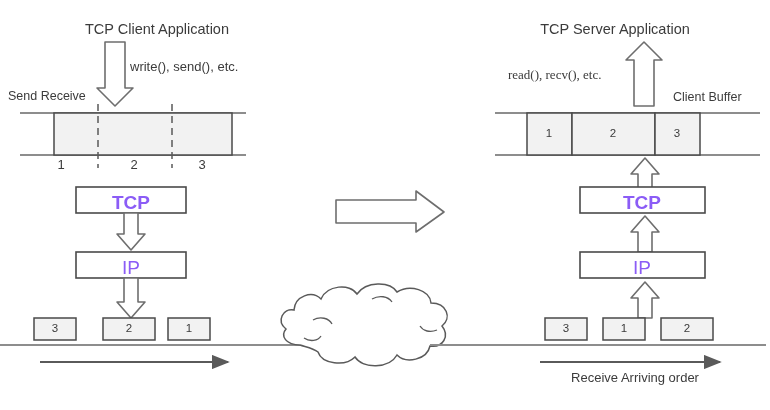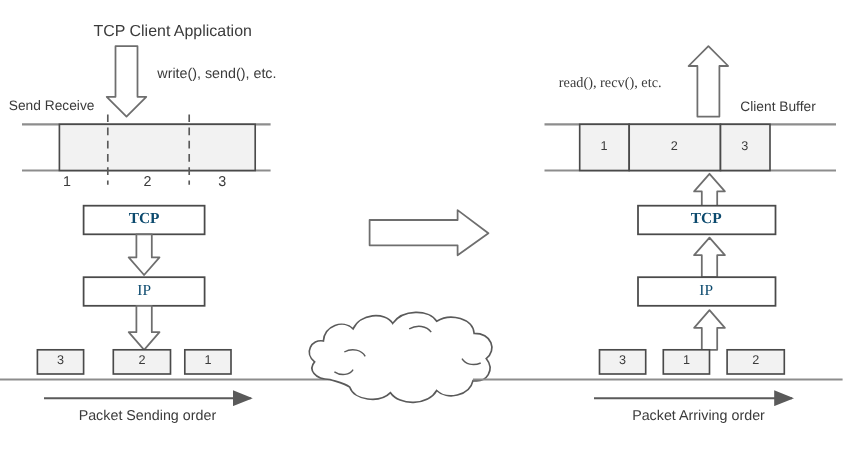--- a/index.html
+++ b/index.html
@@ -6,21 +6,21 @@
   body{
     width:770px;height:410px;position:relative;overflow:hidden;
     font-family:"Liberation Sans","DejaVu Sans",sans-serif;
     color:#2b2b2b;
   }
   #diagram{position:absolute;left:0;top:0;width:770px;height:410px;}
   .lbl{position:absolute;white-space:nowrap;line-height:1;}
   .t-title{font-size:14.5px;color:#3b3b3b;}
   .t-api{font-size:13px;color:#3b3b3b;}
   .t-buf{font-size:12.5px;color:#3b3b3b;}
-  .t-box{font-size:14px;color:#0c4a6e;font-family:Liberation Serif, serif;}
+  .t-box{font-size:19px;color:#8b5cf6;}
   .t-box.bold{font-weight:bold;}
   .t-seg{font-size:13px;color:#3b3b3b;}
   .t-cell{font-size:11.5px;color:#3b3b3b;}
   .t-pkt{font-size:11.5px;color:#3b3b3b;}
   .t-order{font-size:13px;color:#3b3b3b;}
   .ctr{transform:translateX(-50%);}
 </style>
 </head>
 <body>
 
@@ -121,45 +121,45 @@
     <g>
       <rect x="545" y="318" width="42" height="22" fill="#f2f2f2" stroke="#4a4a4a" stroke-width="1.5"></rect>
       <rect x="603" y="318" width="42" height="22" fill="#f2f2f2" stroke="#4a4a4a" stroke-width="1.5"></rect>
       <rect x="661" y="318" width="52" height="22" fill="#f2f2f2" stroke="#4a4a4a" stroke-width="1.5"></rect>
     </g>
     <line x1="430" y1="345" x2="766" y2="345" stroke="#8d8d8d" stroke-width="2"></line>
     <line x1="540" y1="362" x2="720" y2="362" stroke="#5a5a5a" stroke-width="1.8" marker-end="url(#solidArrow)"></line>
   </svg>
 
   <div class="lbl t-title ctr" style="left:157px;top:22px;">TCP Client Application</div>
-  <div class="lbl t-api" style="left:143px;top:60px;">write(), send(), etc.</div>
+  <div class="lbl t-api" style="left:130px;top:60px;">write(), send(), etc.</div>
   <div class="lbl t-buf" style="left:8px;top:90px;">Send Receive</div>
 
   <div class="lbl t-seg ctr" style="left:61px;top:158px;">1</div>
   <div class="lbl t-seg ctr" style="left:134px;top:158px;">2</div>
   <div class="lbl t-seg ctr" style="left:202px;top:158px;">3</div>
 
   <div class="lbl t-box bold ctr" style="left:131px;top:193px;">TCP</div>
   <div class="lbl t-box ctr" style="left:131px;top:258px;">IP</div>
 
   <div class="lbl t-pkt ctr" style="left:55px;top:323px;">3</div>
   <div class="lbl t-pkt ctr" style="left:129px;top:323px;">2</div>
   <div class="lbl t-pkt ctr" style="left:189px;top:323px;">1</div>
 
-  <div class="lbl t-order ctr" style="left:134px;top:371px;">Packet Sending order</div>
 
+  <div class="lbl t-title ctr" style="left:615px;top:22px;">TCP Server Application</div>
   <div class="lbl t-api" style="left:508px;top:68px;font-family:Liberation Serif, serif;">read(), recv(), etc.</div>
   <div class="lbl t-buf" style="left:673px;top:91px;">Client Buffer</div>
 
   <div class="lbl t-cell ctr" style="left:549px;top:128px;">1</div>
   <div class="lbl t-cell ctr" style="left:613px;top:128px;">2</div>
   <div class="lbl t-cell ctr" style="left:677px;top:128px;">3</div>
 
   <div class="lbl t-box bold ctr" style="left:642px;top:193px;">TCP</div>
   <div class="lbl t-box ctr" style="left:642px;top:258px;">IP</div>
 
   <div class="lbl t-pkt ctr" style="left:566px;top:323px;">3</div>
   <div class="lbl t-pkt ctr" style="left:624px;top:323px;">1</div>
   <div class="lbl t-pkt ctr" style="left:687px;top:323px;">2</div>
 
-  <div class="lbl t-order ctr" style="left:635px;top:371px;">Packet Arriving order</div>
+  <div class="lbl t-order ctr" style="left:635px;top:371px;">Receive Arriving order</div>
 
 </div>
 
 </body></html>

